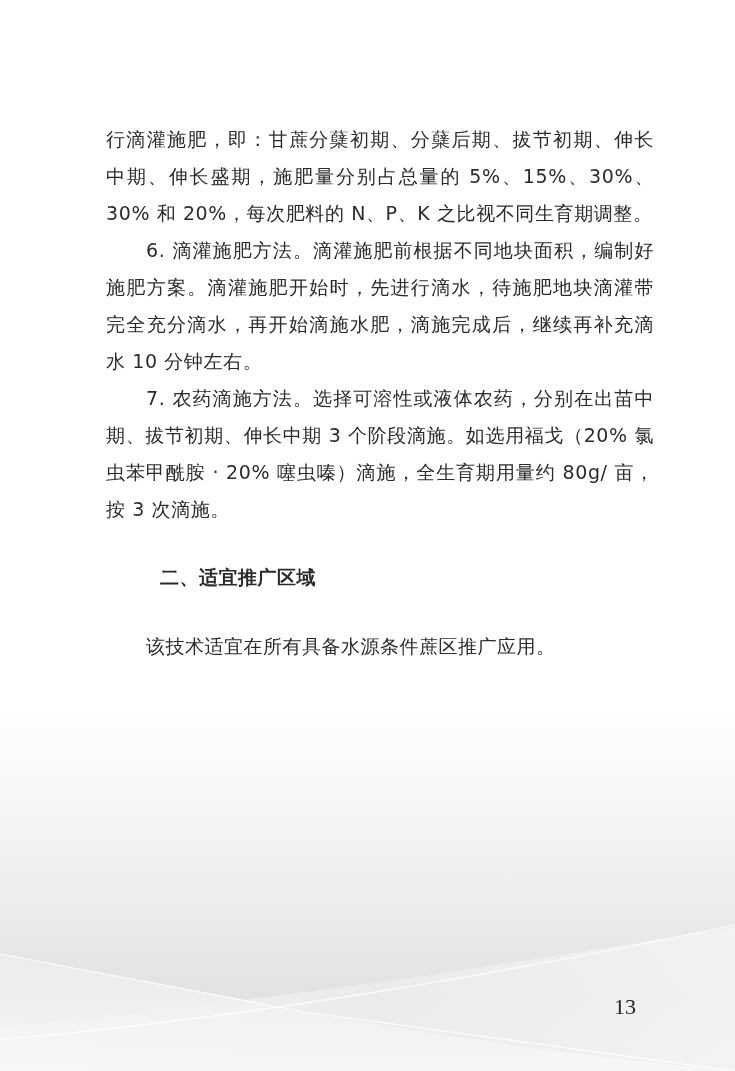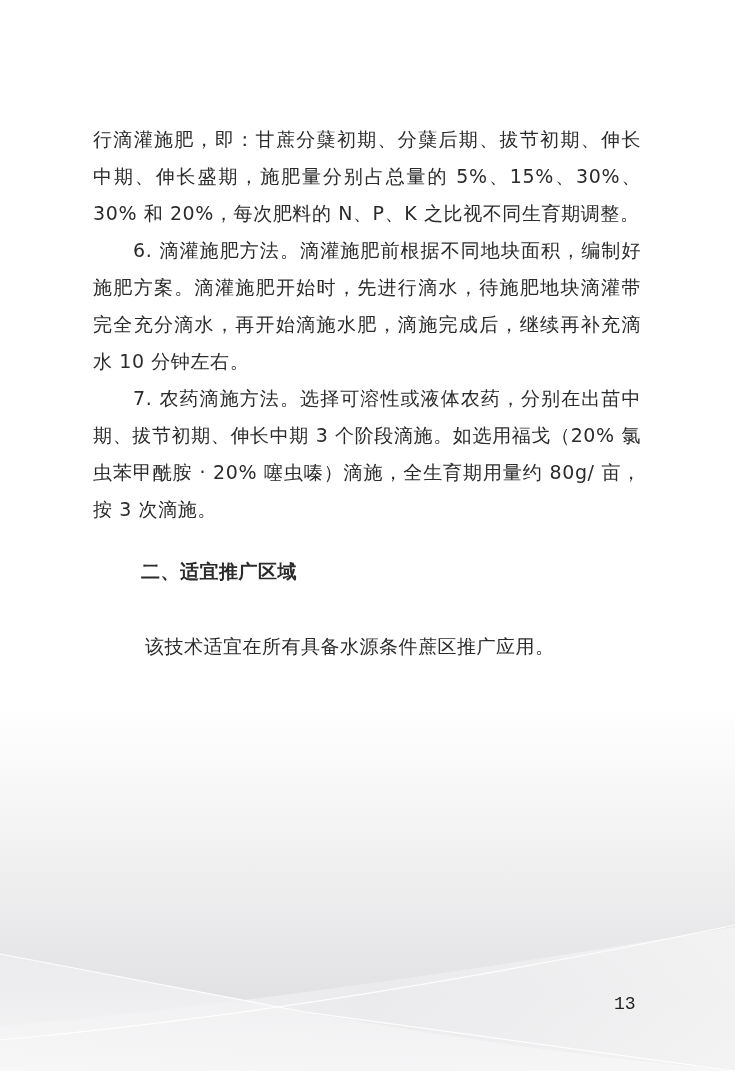--- a/index.html
+++ b/index.html
@@ -6,32 +6,32 @@
   body {
     width: 735px; height: 1071px; position: relative; overflow: hidden;
     background: #ffffff;
     font-family: "DejaVu Sans", "Liberation Sans", sans-serif;
     color: #2b2b2b;
   }
   .bg {
     position: absolute; left: 0; top: 0; width: 735px; height: 1071px; z-index: 0;
   }
   .content {
-    position: absolute; left: 93px; top: 121px; width: 548px; z-index: 1;
+    position: absolute; left: 106px; top: 121px; width: 548px; z-index: 1;
     font-size: 19px; line-height: 37px;
   }
   .para { margin: 0; text-align: justify; letter-spacing: 0.6px; }
   .indent { text-indent: 40px; }
   .heading {
-    margin: 8px; font-weight: bold; font-size: 19px; padding-left: 40px; letter-spacing: 0.5px;
+    margin: 14px; font-weight: bold; font-size: 19px; padding-left: 40px; letter-spacing: 0.5px;
   }
-  .sub { margin: 12px; padding-left: 40px; letter-spacing: 0.5px; }
+  .sub { margin: 0; padding-left: 40px; letter-spacing: 0.5px; }
   .page-number {
     position: absolute; left: 614px; top: 994px; z-index: 1;
-    font-family: Liberation Mono, monospace; font-size: 18px; color: #222;
+    font-family: Liberation Serif, serif; font-size: 22px; color: #222;
   }
 </style>
 </head>
 <body>
 
 <svg class="bg" viewBox="0 0 735 1071" preserveAspectRatio="none">
   <defs>
     <linearGradient id="g1" x1="0" y1="0" x2="0" y2="1">
       <stop offset="0" stop-color="#ffffff"></stop>
       <stop offset="0.66" stop-color="#ffffff"></stop>

